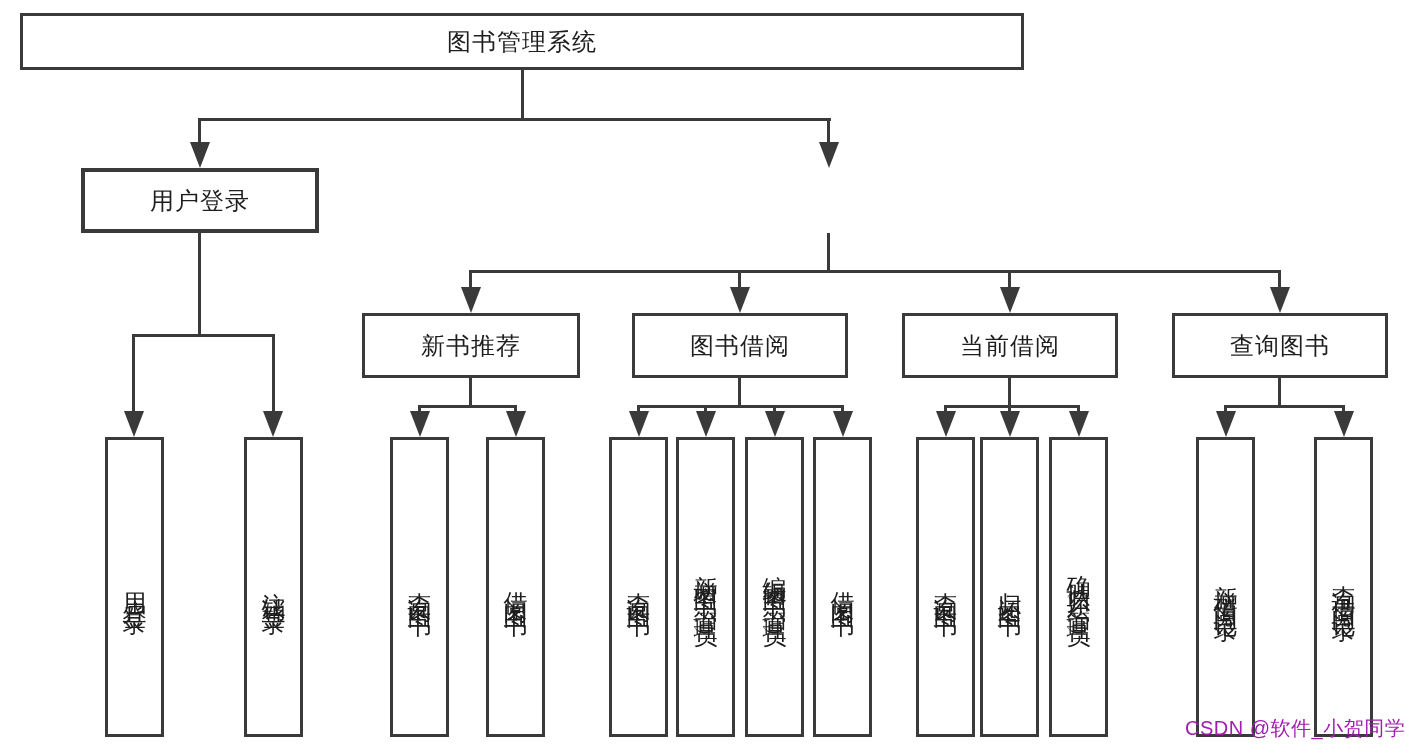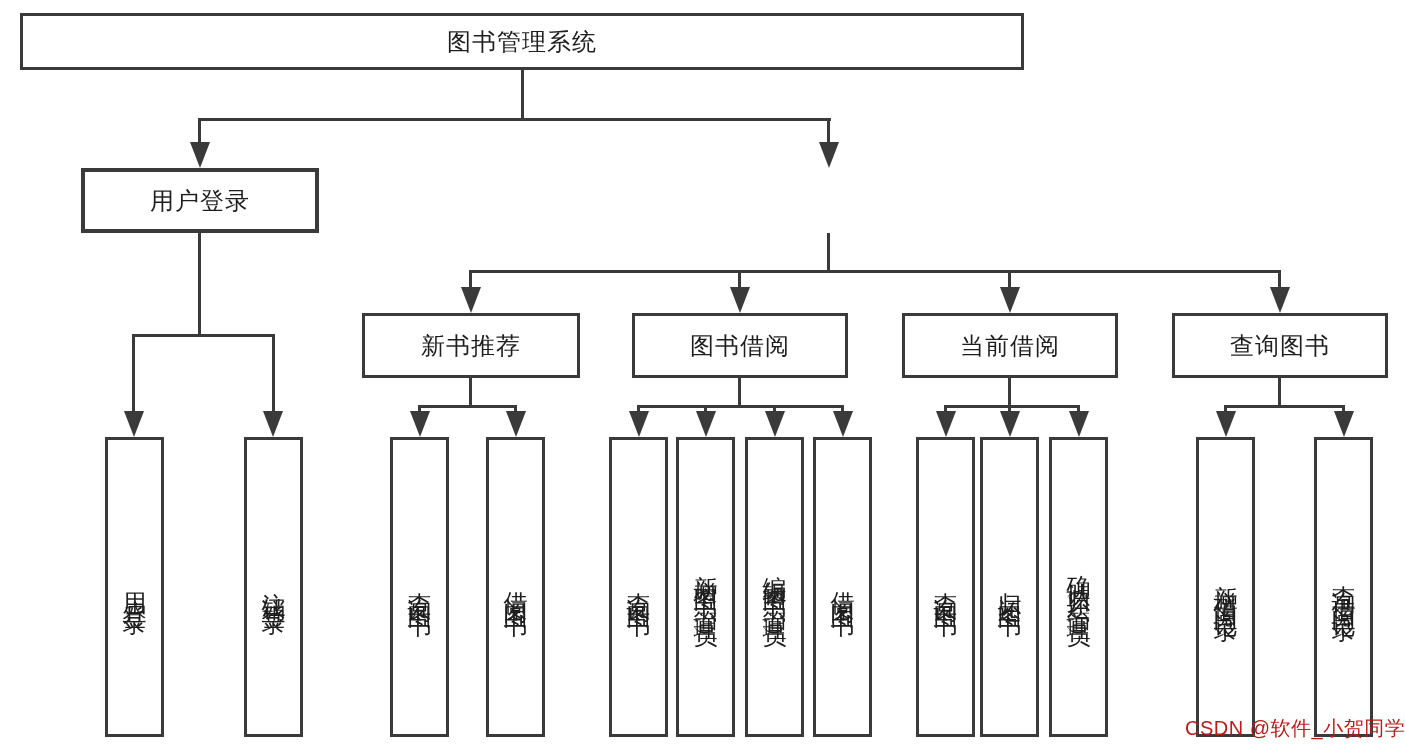--- a/index.html
+++ b/index.html
@@ -44,21 +44,21 @@
   .tri{
     position:absolute;width:0;height:0;
     border-left:10px solid transparent;
     border-right:10px solid transparent;
     border-top:26px solid #3a3a3a;
   }
   .watermark{
     position:absolute;
     left:1185px;top:715px;
     font-size:20px;
-    color:#b91c1c;
+    color:#a21caf;
     letter-spacing:0.5px;
     white-space:nowrap;
     z-index:5;
   }
 </style>
 </head>
 <body>
 
 <div class="stage">
 

